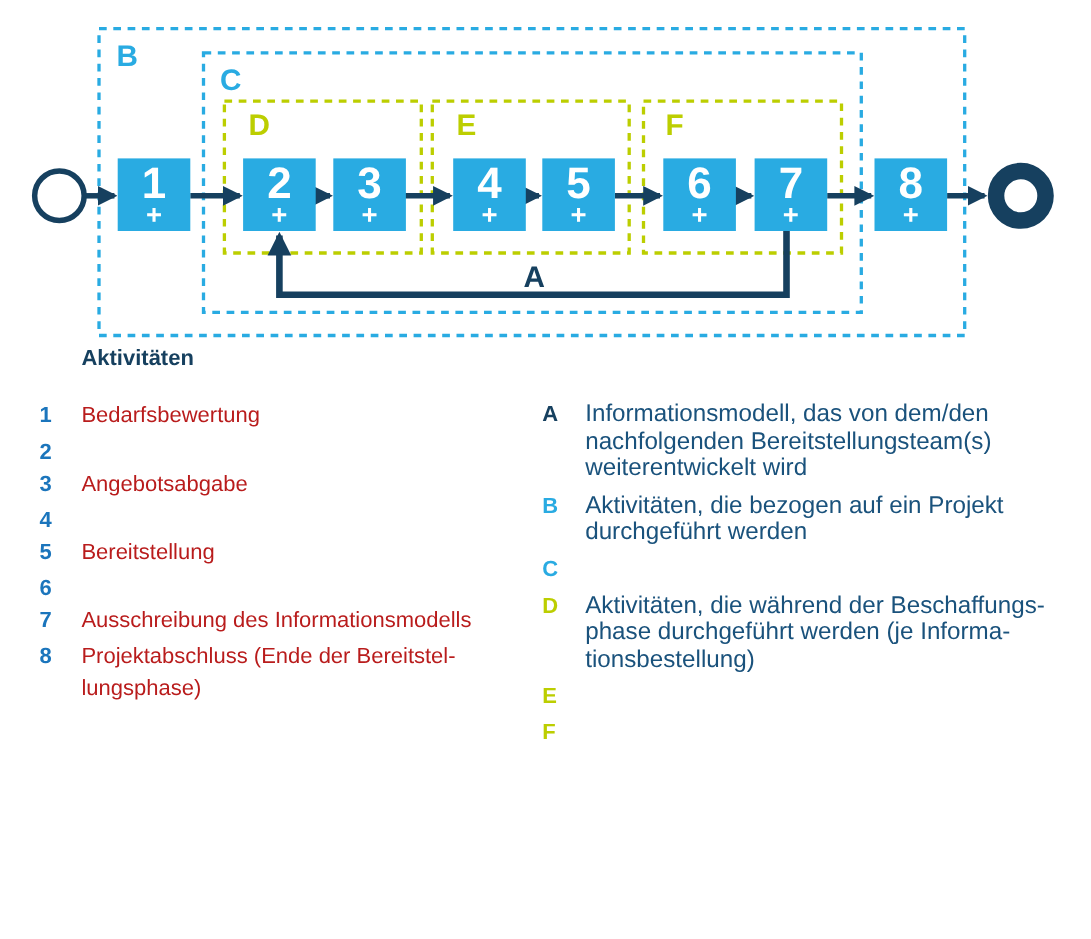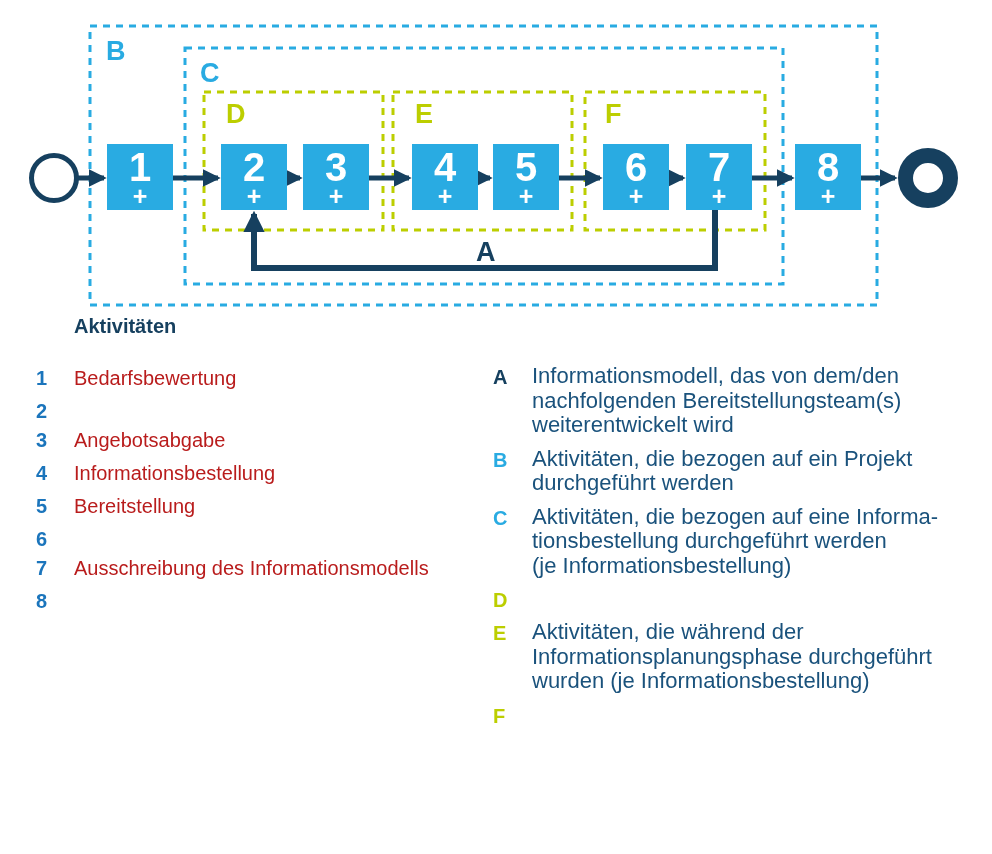--- a/index.html
+++ b/index.html
@@ -142,63 +142,61 @@
     </div>
     <div class="ll-row">
       <span class="ll-num">2</span>
     </div>
     <div class="ll-row">
       <span class="ll-num">3</span>
       <span class="ll-text">Angebotsabgabe</span>
     </div>
     <div class="ll-row">
       <span class="ll-num">4</span>
-      <span class="ll-text">Informationsbestellung</span>
     </div>
     <div class="ll-row">
       <span class="ll-num">5</span>
       <span class="ll-text">Bereitstellung</span>
     </div>
     <div class="ll-row">
       <span class="ll-num">6</span>
     </div>
     <div class="ll-row">
       <span class="ll-num">7</span>
       <span class="ll-text">Ausschreibung des Informationsmodells</span>
     </div>
     <div class="ll-row">
       <span class="ll-num">8</span>
+      <span class="ll-text">Projektabschluss (Ende der Bereitstel-
+lungsphase)</span>
     </div>
   </div>
 
   <div class="legend-right">
     <div class="lr-block">
       <span class="lr-key navy">A</span>
       <span class="lr-text">Informationsmodell, das von dem/den
 nachfolgenden Bereitstellungsteam(s)
 weiterentwickelt wird</span>
     </div>
     <div class="lr-block">
       <span class="lr-key cyan">B</span>
       <span class="lr-text">Aktivitäten, die bezogen auf ein Projekt
 durchgeführt werden</span>
     </div>
     <div class="lr-block">
       <span class="lr-key cyan">C</span>
-      <span class="lr-text">Aktivitäten, die bezogen auf eine Informa-
-tionsbestellung durchgeführt werden
-(je Informationsbestellung)</span>
     </div>
     <div class="lr-block">
       <span class="lr-key lime">D</span>
+      <span class="lr-text">Aktivitäten, die während der Beschaffungs-
+phase durchgeführt werden (je Informa-
+tionsbestellung)</span>
     </div>
     <div class="lr-block">
       <span class="lr-key lime">E</span>
-      <span class="lr-text">Aktivitäten, die während der
-Informationsplanungsphase durchgeführt
-wurden (je Informationsbestellung)</span>
     </div>
     <div class="lr-block">
       <span class="lr-key lime">F</span>
     </div>
   </div>
 
 </div>
 
 </body></html>

